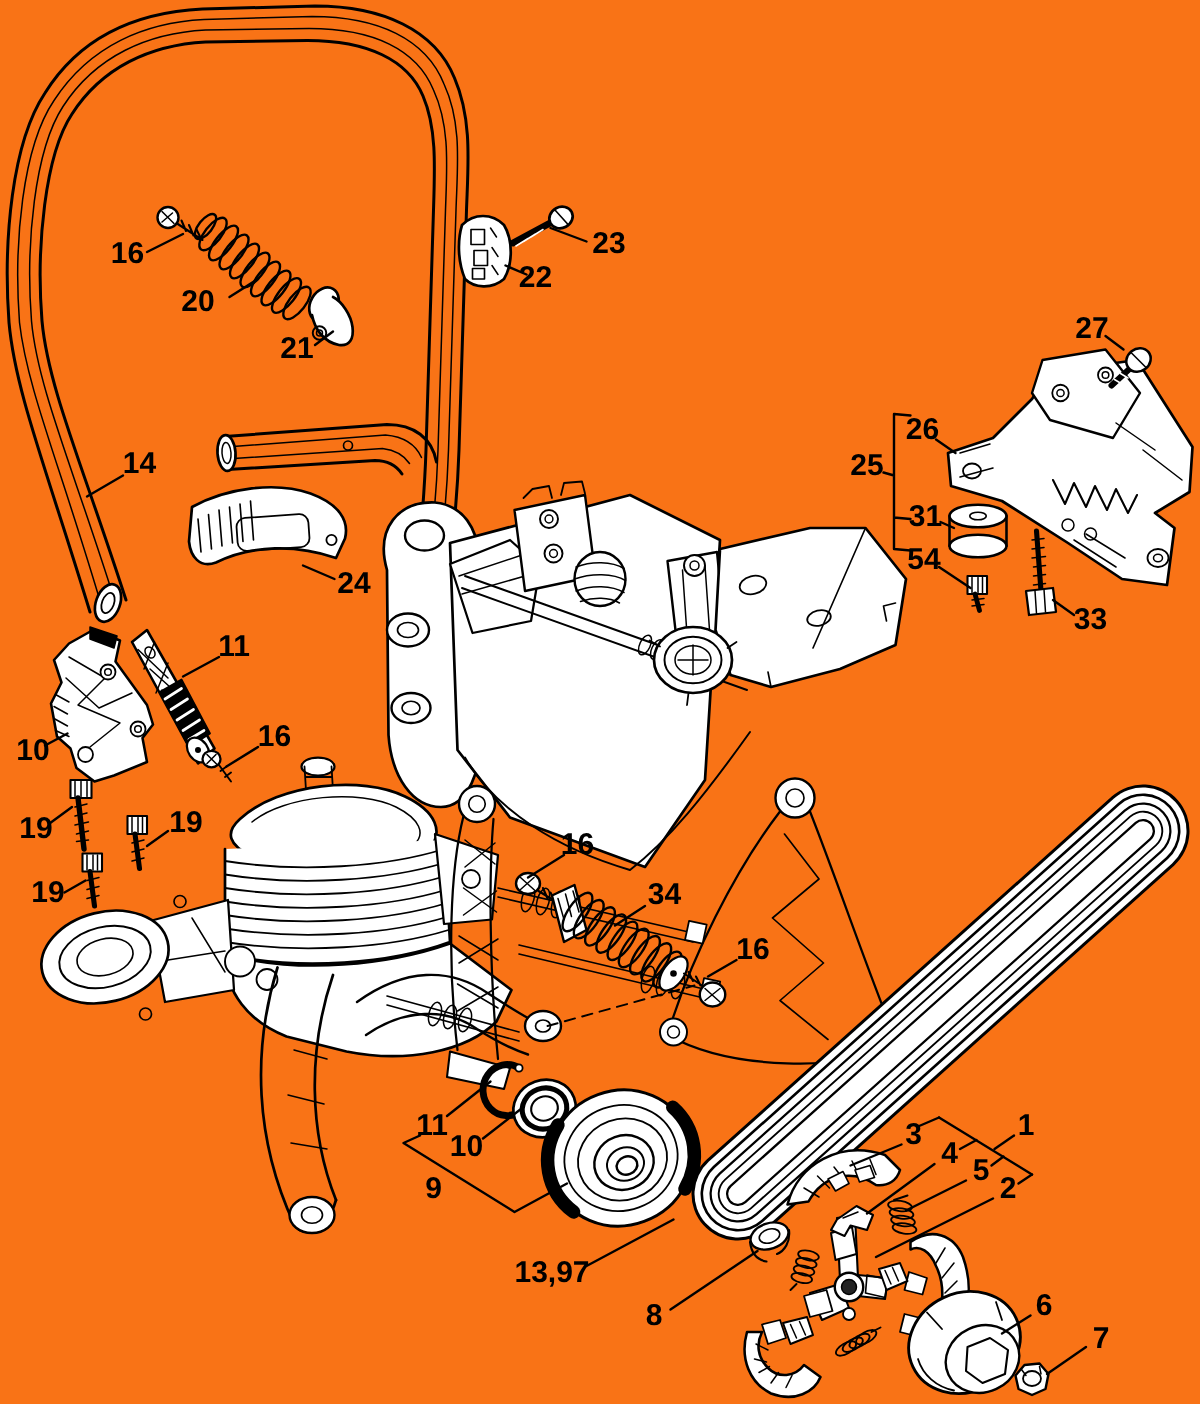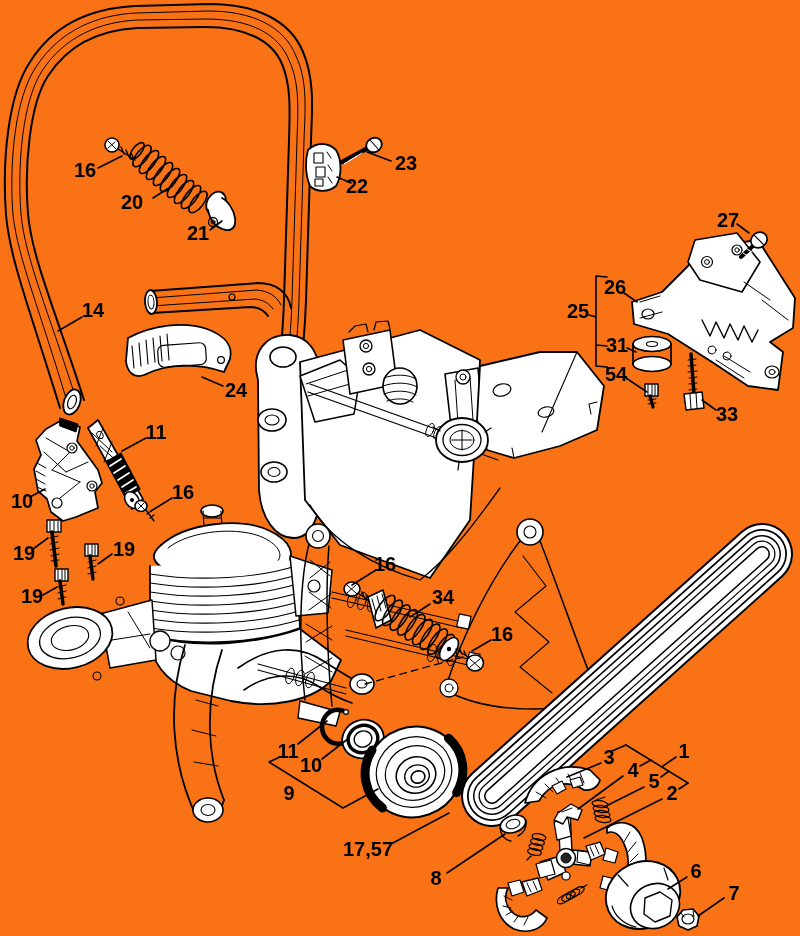--- a/index.html
+++ b/index.html
@@ -486,21 +486,21 @@
   <div class="callout" style="left:183px;top:492px">16</div>
   <div class="callout" style="left:24px;top:553px">19</div>
   <div class="callout" style="left:124px;top:549px">19</div>
   <div class="callout" style="left:32px;top:596px">19</div>
   <div class="callout" style="left:385px;top:564px">16</div>
   <div class="callout" style="left:443px;top:597px">34</div>
   <div class="callout" style="left:502px;top:634px">16</div>
   <div class="callout" style="left:288px;top:751px">11</div>
   <div class="callout" style="left:311px;top:765px">10</div>
   <div class="callout" style="left:289px;top:793px">9</div>
-  <div class="callout" style="left:368px;top:849px">17,57</div>
+  <div class="callout" style="left:368px;top:849px">13,97</div>
   <div class="callout" style="left:436px;top:878px">8</div>
   <div class="callout" style="left:609px;top:757px">3</div>
   <div class="callout" style="left:633px;top:770px">4</div>
   <div class="callout" style="left:654px;top:781px">5</div>
   <div class="callout" style="left:672px;top:793px">2</div>
   <div class="callout" style="left:684px;top:751px">1</div>
   <div class="callout" style="left:696px;top:871px">6</div>
   <div class="callout" style="left:734px;top:893px">7</div>
 </div>
 

